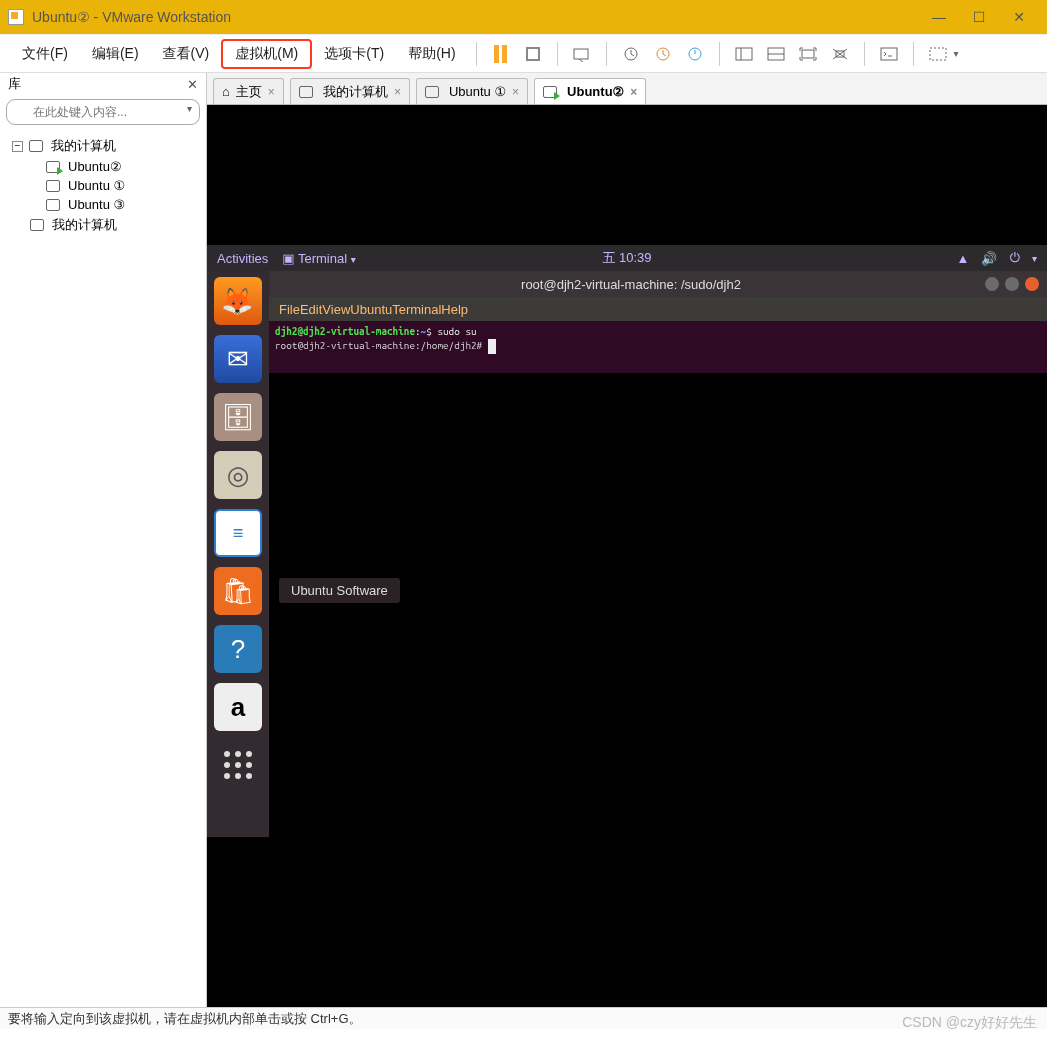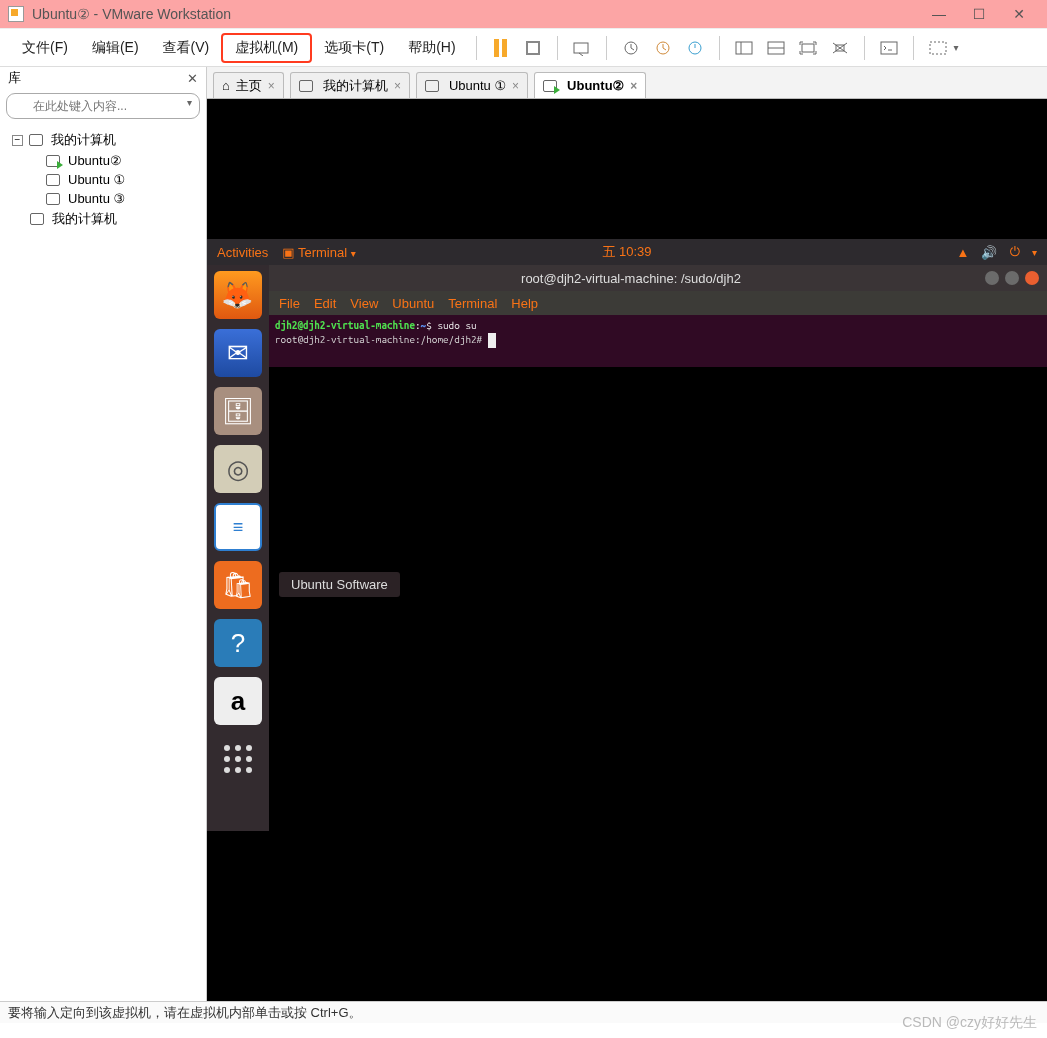--- a/index.html
+++ b/index.html
@@ -1,17 +1,17 @@
 <!DOCTYPE html>
 <html><head>
 <meta charset="utf-8">
 <style>
 * { box-sizing: border-box; margin: 0; padding: 0; }
 body { font-family: "Microsoft YaHei", Arial, sans-serif; font-size: 13px; background: #fff; width: 1047px; height: 1038px; overflow: hidden; position: relative; }
-.titlebar { height: 29px; display: flex; align-items: center; padding: 0 8px; background: #fca5a5; border-bottom: 1px solid #eee; }
+.titlebar { height: 35px; display: flex; align-items: center; padding: 0 8px; background: #eab308; border-bottom: 1px solid #eee; }
 .titlebar .appicon { width: 16px; height: 16px; background: #fff; border: 1px solid #999; position: relative; margin-right: 8px; }
 .titlebar .appicon::after { content:""; position:absolute; left:2px; top:2px; width:7px; height:7px; background:#f7a92b; }
 .titlebar .title { color:#555; flex:1; font-size:14px; }
 .winbtns { display:flex; gap:0; }
 .winbtn { width:40px; height:28px; display:flex; align-items:center; justify-content:center; color:#555; font-size:14px; }
 .menubar { height:38px; display:flex; align-items:center; padding:0 10px; gap:0; border-bottom:1px solid #ddd; }
 .menuitem { padding:4px 10px; color:#222; font-size:14px; cursor:pointer; border:2px solid transparent; }
 .menuitem.hl { border:2px solid #ff3b1f; border-radius:4px; padding:4px 12px; }
 .menusep { width:1px; height:24px; background:#ccc; margin:0 8px; }
 .tbicon { width:28px; height:24px; display:flex; align-items:center; justify-content:center; color:#666; margin:0 2px; }
@@ -32,21 +32,21 @@
 .tnode.l2 { padding-left:42px; }
 .toggle { display:inline-block; width:11px; height:11px; border:1px solid #888; line-height:8px; text-align:center; font-size:10px; margin-right:2px; }
 .vmicon { display:inline-block; width:14px; height:12px; border:1px solid #666; border-radius:2px; margin-right:4px; position:relative; }
 .vmicon.running::after { content:""; position:absolute; right:-4px; bottom:-3px; width:0; height:0; border-left:6px solid #3aae3a; border-top:4px solid transparent; border-bottom:4px solid transparent; }
 .main { flex:1; display:flex; flex-direction:column; background:#efefef; }
 .tabbar { height:32px; display:flex; align-items:flex-end; padding:4px 6px 0 6px; gap:6px; background:#f3f3f3; border-bottom:1px solid #bbb; }
 .tab { height:26px; border:1px solid #bbb; border-bottom:none; background:#efefef; padding:0 8px; display:flex; align-items:center; gap:6px; font-size:13px; border-radius:3px 3px 0 0; }
 .tab.active { background:#fff; font-weight:600; }
 .tab .tx { color:#888; font-size:12px; cursor:pointer; }
 .vmview { flex:1; background:#000; position:relative; overflow:hidden; }
-.ubuntu-top { position:absolute; top:140px; left:0; right:0; height:26px; background:#2d2a2e; color:#f97316; display:flex; align-items:center; padding:0 10px; font-size:13px; }
+.ubuntu-top { position:absolute; top:140px; left:0; right:0; height:26px; background:#2d2a2e; color:#c4b5fd; display:flex; align-items:center; padding:0 10px; font-size:13px; }
 .ubuntu-top .left { display:flex; align-items:center; gap:14px; }
 .ubuntu-top .center { position:absolute; left:50%; transform:translateX(-50%); }
 .ubuntu-top .right { margin-left:auto; display:flex; gap:12px; align-items:center; }
 .dropdown::after { content:" ▾"; font-size:10px; }
 .dock { position:absolute; left:0; top:166px; width:62px; bottom:170px; background:rgba(60,50,55,0.85); padding:6px 0; display:flex; flex-direction:column; align-items:center; gap:10px; }
 .dockitem { width:48px; height:48px; border-radius:6px; display:flex; align-items:center; justify-content:center; font-size:26px; color:#fff; }
 .dockitem.ff { background:linear-gradient(#ff9a1f,#e05810); }
 .dockitem.tb { background:linear-gradient(#3a6fd8,#1e4aa1); }
 .dockitem.files { background:#a88f7f; }
 .dockitem.rb { background:#d3cdb7; color:#555; }
@@ -57,21 +57,21 @@
 .dockitem.apps { color:#fff; background:transparent; }
 .dots3 { display:grid; grid-template-columns:repeat(3,6px); gap:5px; }
 .dots3 span { width:6px; height:6px; border-radius:50%; background:#ddd; }
 .tooltip { position:absolute; left:72px; top:473px; background:#2b2225; color:#ddd; padding:5px 12px; border-radius:3px; font-size:13px; }
 .termwin { position:absolute; left:62px; top:166px; right:0; background:#300a24; }
 .termtitle { height:26px; background:#3a3436; display:flex; align-items:center; padding:0 8px; color:#ddd; font-size:13px; }
 .termtitle .tt { flex:1; text-align:center; }
 .wbtns { display:flex; gap:6px; }
 .wbtn { width:14px; height:14px; border-radius:50%; }
 .wbtn.min{background:#6b6b6b}.wbtn.max{background:#6b6b6b}.wbtn.cls{background:#ea5f30}
-.termmenu { height:24px; background:#3c3b37; display:flex; align-items:center; gap:14px; padding:0 10px; font-size:13px; color:#f97316; }
+.termmenu { height:24px; background:#3c3b37; display:flex; align-items:center; padding:0 10px; font-size:13px; color:#fdba74; }
 .termbody { padding:4px 6px; font-family:"Ubuntu Mono",Consolas,monospace; font-size:10px; line-height:1.35; color:#eee; background:#300a24; min-height:52px; }
 .pr-green{color:#4fe04f;font-weight:bold}.pr-blue{color:#5a8ff0;font-weight:bold}
 .pr-root{color:#d6d6d6}
 .cursor { display:inline-block; width:8px; height:15px; background:#eee; vertical-align:middle; }
 .statusbar { height:22px; border-top:1px solid #ccc; font-size:13px; display:flex; align-items:center; padding:0 8px; color:#333; background:#fafafa; }
 .watermark { position:absolute; right:10px; bottom:6px; color:rgba(120,120,120,0.5); font-size:14px; pointer-events:none; }
 svg { display:block; }
 </style>
 </head>
 <body>

